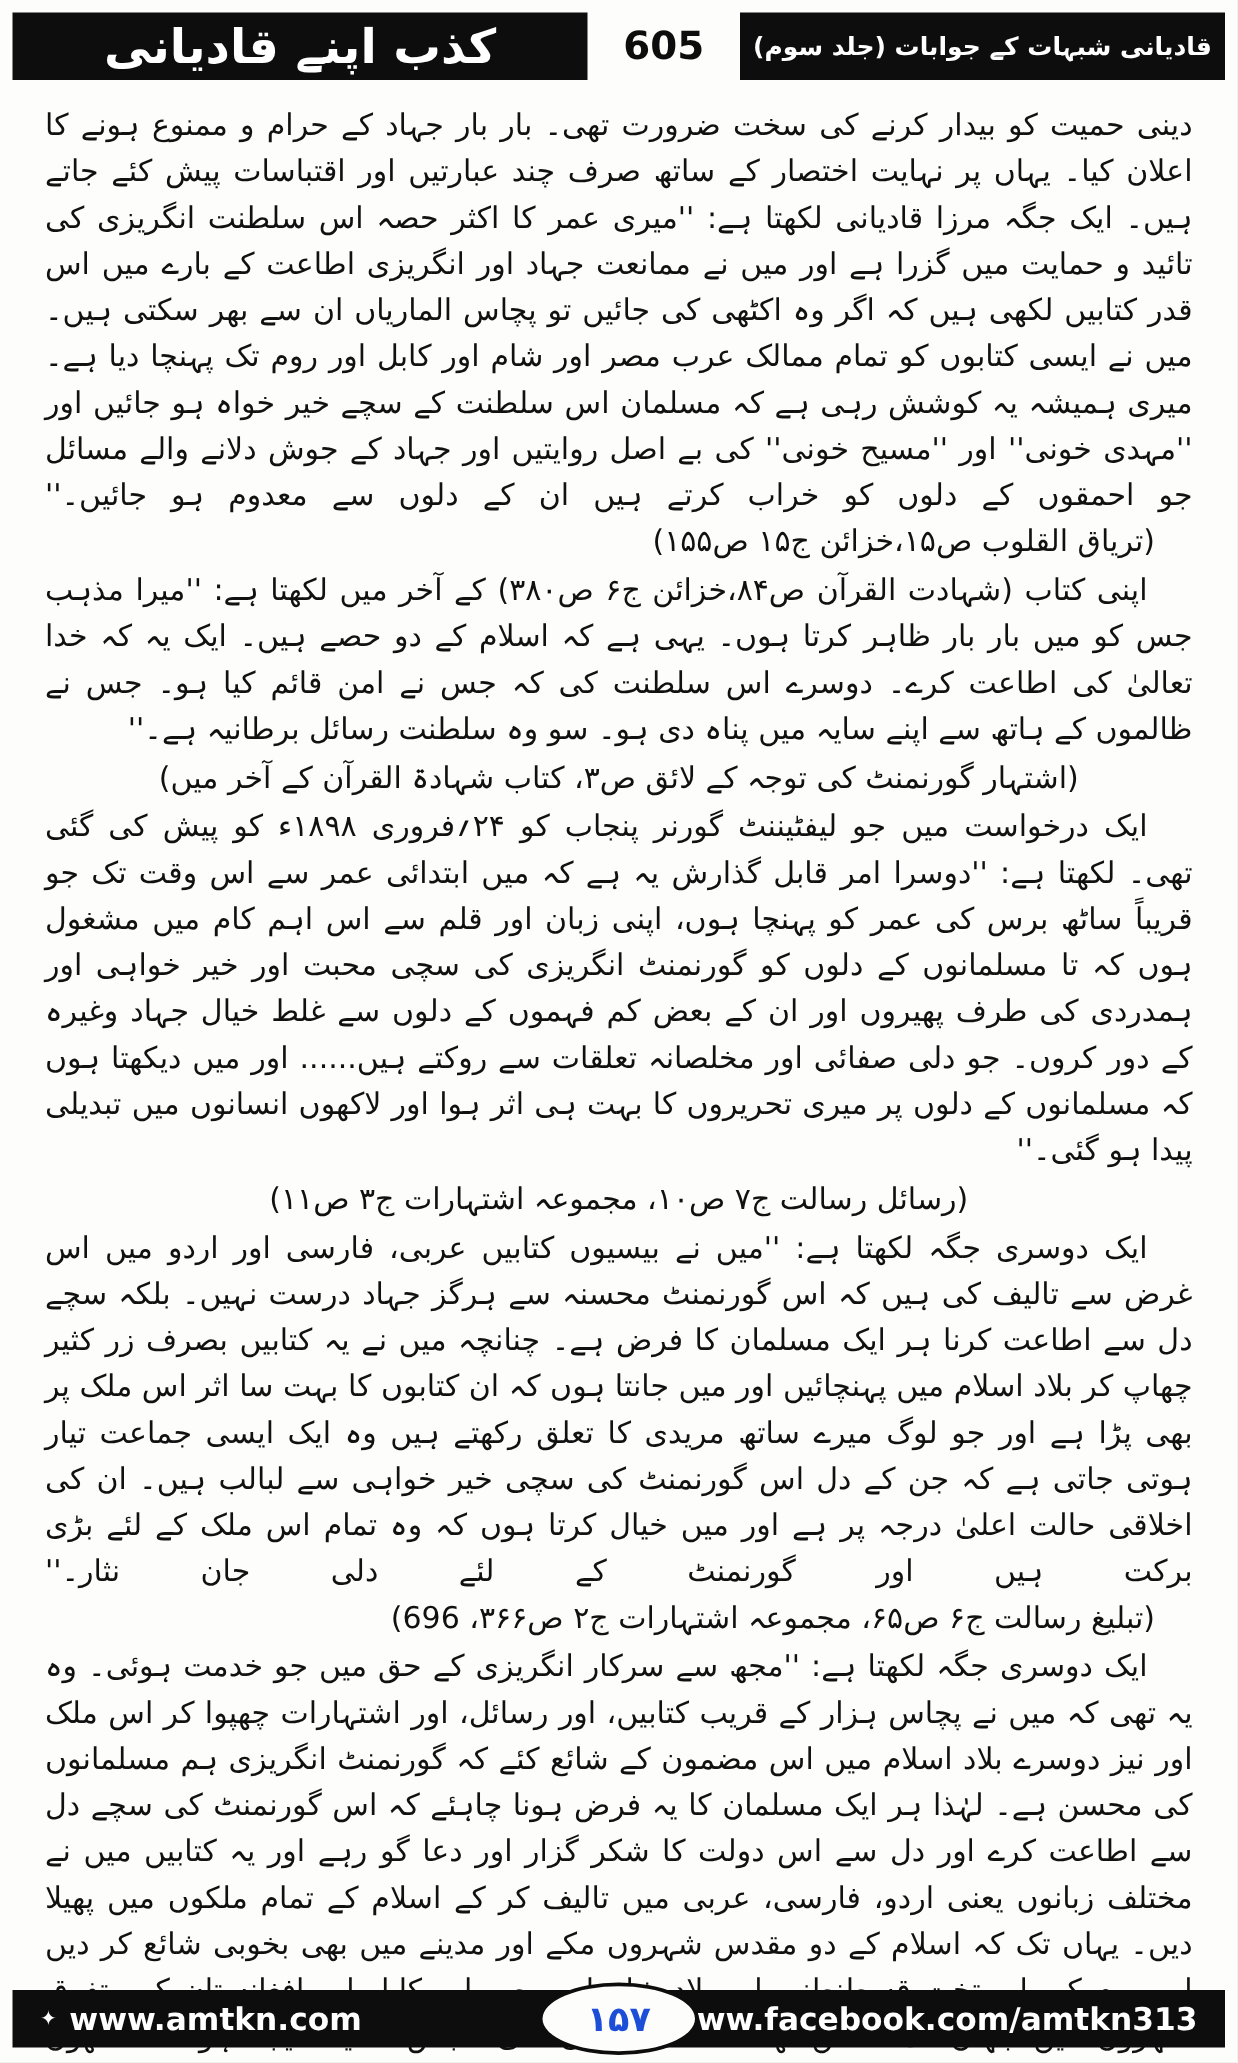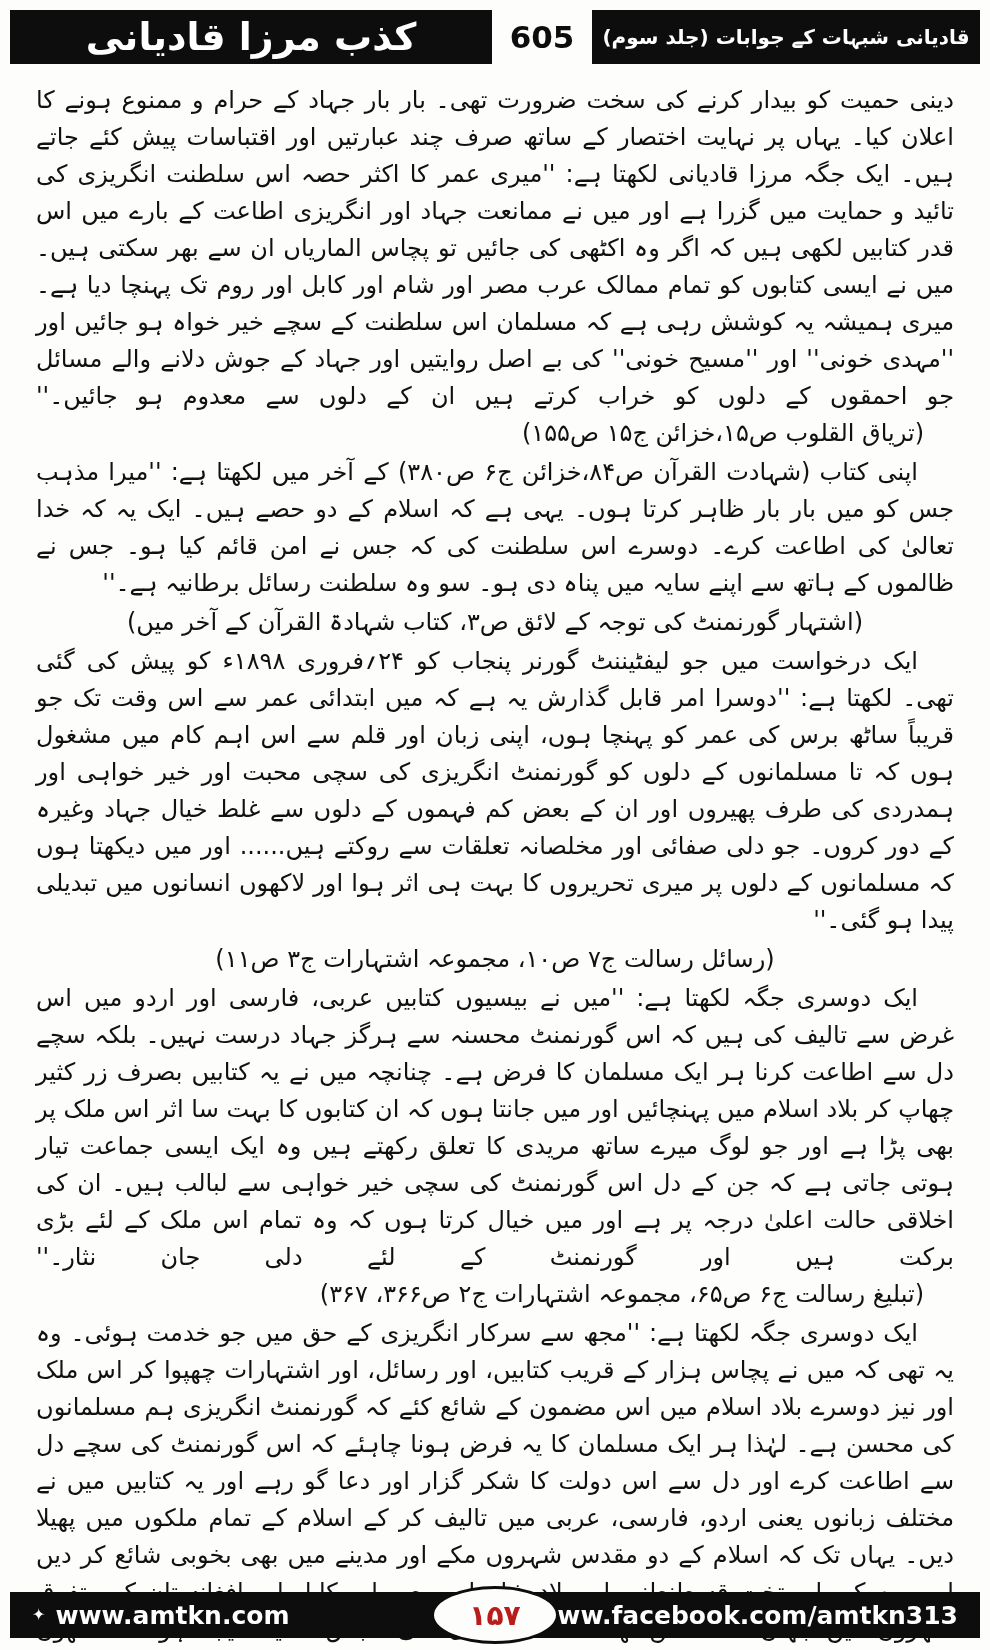--- a/index.html
+++ b/index.html
@@ -12,21 +12,21 @@
   .header-bar{
     margin:10px 10px 0 10px;height:54px;display:flex;direction:rtl;
     align-items:stretch;
   }
   .hdr-seg{display:flex;align-items:center;justify-content:center;}
   .hdr-series{
     background:#0d0d0d;color:#fff;width:388px;font-size:20px;font-weight:bold;
     padding:0 6px;box-sizing:border-box;
   }
   .hdr-num{
-    background:#fdfdfb;color:#0d0d0d;width:100px;font-size:31px;font-weight:bold;
+    background:#fdfdfb;color:#0d0d0d;width:122px;font-size:31px;font-weight:bold;
     font-family:"DejaVu Sans",sans-serif;
   }
   .hdr-title{
     background:#0d0d0d;color:#fff;flex:1;font-size:38px;font-weight:bold;
     letter-spacing:1px;
   }
   
   .content{
     direction:rtl;text-align:justify;padding:18px 36px 0 36px;
     font-size:24px;line-height:37px;
@@ -42,32 +42,32 @@
     justify-content:space-between;padding:0 22px;box-sizing:border-box;
     font-size:25px;font-weight:bold;
   }
   .footer-left{display:flex;align-items:center;gap:10px;direction:ltr;}
   .footer-right{direction:ltr;}
   .ornament{font-size:16px;line-height:1;}
   .page-oval{
     position:absolute;left:50%;top:50%;transform:translate(-50%,-50%);
     width:128px;height:58px;background:#fdfdfb;border:3px solid #0d0d0d;
     border-radius:50%;display:flex;align-items:center;justify-content:center;
-    color:#b91c1c;font-size:28px;font-weight:bold;box-sizing:border-box;
+    color:#1d4ed8;font-size:28px;font-weight:bold;box-sizing:border-box;
   }
 </style>
 </head>
 <body>
 
 <div class="page">
 
   <div class="header-bar">
     <div class="hdr-seg hdr-series">قادیانی شبہات کے جوابات (جلد سوم)</div>
     <div class="hdr-seg hdr-num">605</div>
-    <div class="hdr-seg hdr-title">کذب مرزا قادیانی</div>
+    <div class="hdr-seg hdr-title">کذب اپنے قادیانی</div>
   </div>
 
   <div class="content">
 
     <p class="para">
       <span class="ptext">دینی حمیت کو بیدار کرنے کی سخت ضرورت تھی۔ بار بار جہاد کے حرام و ممنوع ہونے کا اعلان کیا۔ یہاں پر نہایت اختصار کے ساتھ صرف چند عبارتیں اور اقتباسات پیش کئے جاتے ہیں۔ ایک جگہ مرزا قادیانی لکھتا ہے: ''میری عمر کا اکثر حصہ اس سلطنت انگریزی کی تائید و حمایت میں گزرا ہے اور میں نے ممانعت جہاد اور انگریزی اطاعت کے بارے میں اس قدر کتابیں لکھی ہیں کہ اگر وہ اکٹھی کی جائیں تو پچاس الماریاں ان سے بھر سکتی ہیں۔ میں نے ایسی کتابوں کو تمام ممالک عرب مصر اور شام اور کابل اور روم تک پہنچا دیا ہے۔ میری ہمیشہ یہ کوشش رہی ہے کہ مسلمان اس سلطنت کے سچے خیر خواہ ہو جائیں اور ''مہدی خونی'' اور ''مسیح خونی'' کی بے اصل روایتیں اور جہاد کے جوش دلانے والے مسائل جو احمقوں کے دلوں کو خراب کرتے ہیں ان کے دلوں سے معدوم ہو جائیں۔''</span>
       <span class="pref">(تریاق القلوب ص۱۵،خزائن ج۱۵ ص۱۵۵)</span>
     </p>
 
     <p class="para indent">
@@ -81,21 +81,21 @@
     <p class="para indent">
       <span class="ptext">ایک درخواست میں جو لیفٹیننٹ گورنر پنجاب کو ۲۴؍فروری ۱۸۹۸ء کو پیش کی گئی تھی۔ لکھتا ہے: ''دوسرا امر قابل گذارش یہ ہے کہ میں ابتدائی عمر سے اس وقت تک جو قریباً ساٹھ برس کی عمر کو پہنچا ہوں، اپنی زبان اور قلم سے اس اہم کام میں مشغول ہوں کہ تا مسلمانوں کے دلوں کو گورنمنٹ انگریزی کی سچی محبت اور خیر خواہی اور ہمدردی کی طرف پھیروں اور ان کے بعض کم فہموں کے دلوں سے غلط خیال جہاد وغیرہ کے دور کروں۔ جو دلی صفائی اور مخلصانہ تعلقات سے روکتے ہیں...... اور میں دیکھتا ہوں کہ مسلمانوں کے دلوں پر میری تحریروں کا بہت ہی اثر ہوا اور لاکھوں انسانوں میں تبدیلی پیدا ہو گئی۔''</span>
     </p>
 
     <p class="ref-line">
       <span>(رسائل رسالت ج۷ ص۱۰، مجموعہ اشتہارات ج۳ ص۱۱)</span>
     </p>
 
     <p class="para indent">
       <span class="ptext">ایک دوسری جگہ لکھتا ہے: ''میں نے بیسیوں کتابیں عربی، فارسی اور اردو میں اس غرض سے تالیف کی ہیں کہ اس گورنمنٹ محسنہ سے ہرگز جہاد درست نہیں۔ بلکہ سچے دل سے اطاعت کرنا ہر ایک مسلمان کا فرض ہے۔ چنانچہ میں نے یہ کتابیں بصرف زر کثیر چھاپ کر بلاد اسلام میں پہنچائیں اور میں جانتا ہوں کہ ان کتابوں کا بہت سا اثر اس ملک پر بھی پڑا ہے اور جو لوگ میرے ساتھ مریدی کا تعلق رکھتے ہیں وہ ایک ایسی جماعت تیار ہوتی جاتی ہے کہ جن کے دل اس گورنمنٹ کی سچی خیر خواہی سے لبالب ہیں۔ ان کی اخلاقی حالت اعلیٰ درجہ پر ہے اور میں خیال کرتا ہوں کہ وہ تمام اس ملک کے لئے بڑی برکت ہیں اور گورنمنٹ کے لئے دلی جان نثار۔''</span>
-      <span class="pref">(تبلیغ رسالت ج۶ ص۶۵، مجموعہ اشتہارات ج۲ ص۳۶۶، ۳۶۷)</span>
+      <span class="pref">(تبلیغ رسالت ج۶ ص۶۵، مجموعہ اشتہارات ج۲ ص۳۶۶، 696)</span>
     </p>
 
     <p class="para indent">
       <span class="ptext">ایک دوسری جگہ لکھتا ہے: ''مجھ سے سرکار انگریزی کے حق میں جو خدمت ہوئی۔ وہ یہ تھی کہ میں نے پچاس ہزار کے قریب کتابیں، اور رسائل، اور اشتہارات چھپوا کر اس ملک اور نیز دوسرے بلاد اسلام میں اس مضمون کے شائع کئے کہ گورنمنٹ انگریزی ہم مسلمانوں کی محسن ہے۔ لہٰذا ہر ایک مسلمان کا یہ فرض ہونا چاہئے کہ اس گورنمنٹ کی سچے دل سے اطاعت کرے اور دل سے اس دولت کا شکر گزار اور دعا گو رہے اور یہ کتابیں میں نے مختلف زبانوں یعنی اردو، فارسی، عربی میں تالیف کر کے اسلام کے تمام ملکوں میں پھیلا دیں۔ یہاں تک کہ اسلام کے دو مقدس شہروں مکے اور مدینے میں بھی بخوبی شائع کر دیں اور روم کے پایہ تخت قسطنطنیہ اور بلاد شام اور مصر اور کابل اور افغانستان کے متفرق شہروں میں جہاں تک ممکن تھا اشاعت کر دی گئی۔ جس کا یہ نتیجہ ہوا کہ لاکھوں انسانوں نے جہاد کے وہ غلیظ خیالات چھوڑ دیئے جو نافہم ملاؤں کی</span>
     </p>
 
   </div>
 
   <div class="footer-bar">
     <div class="footer-left">

